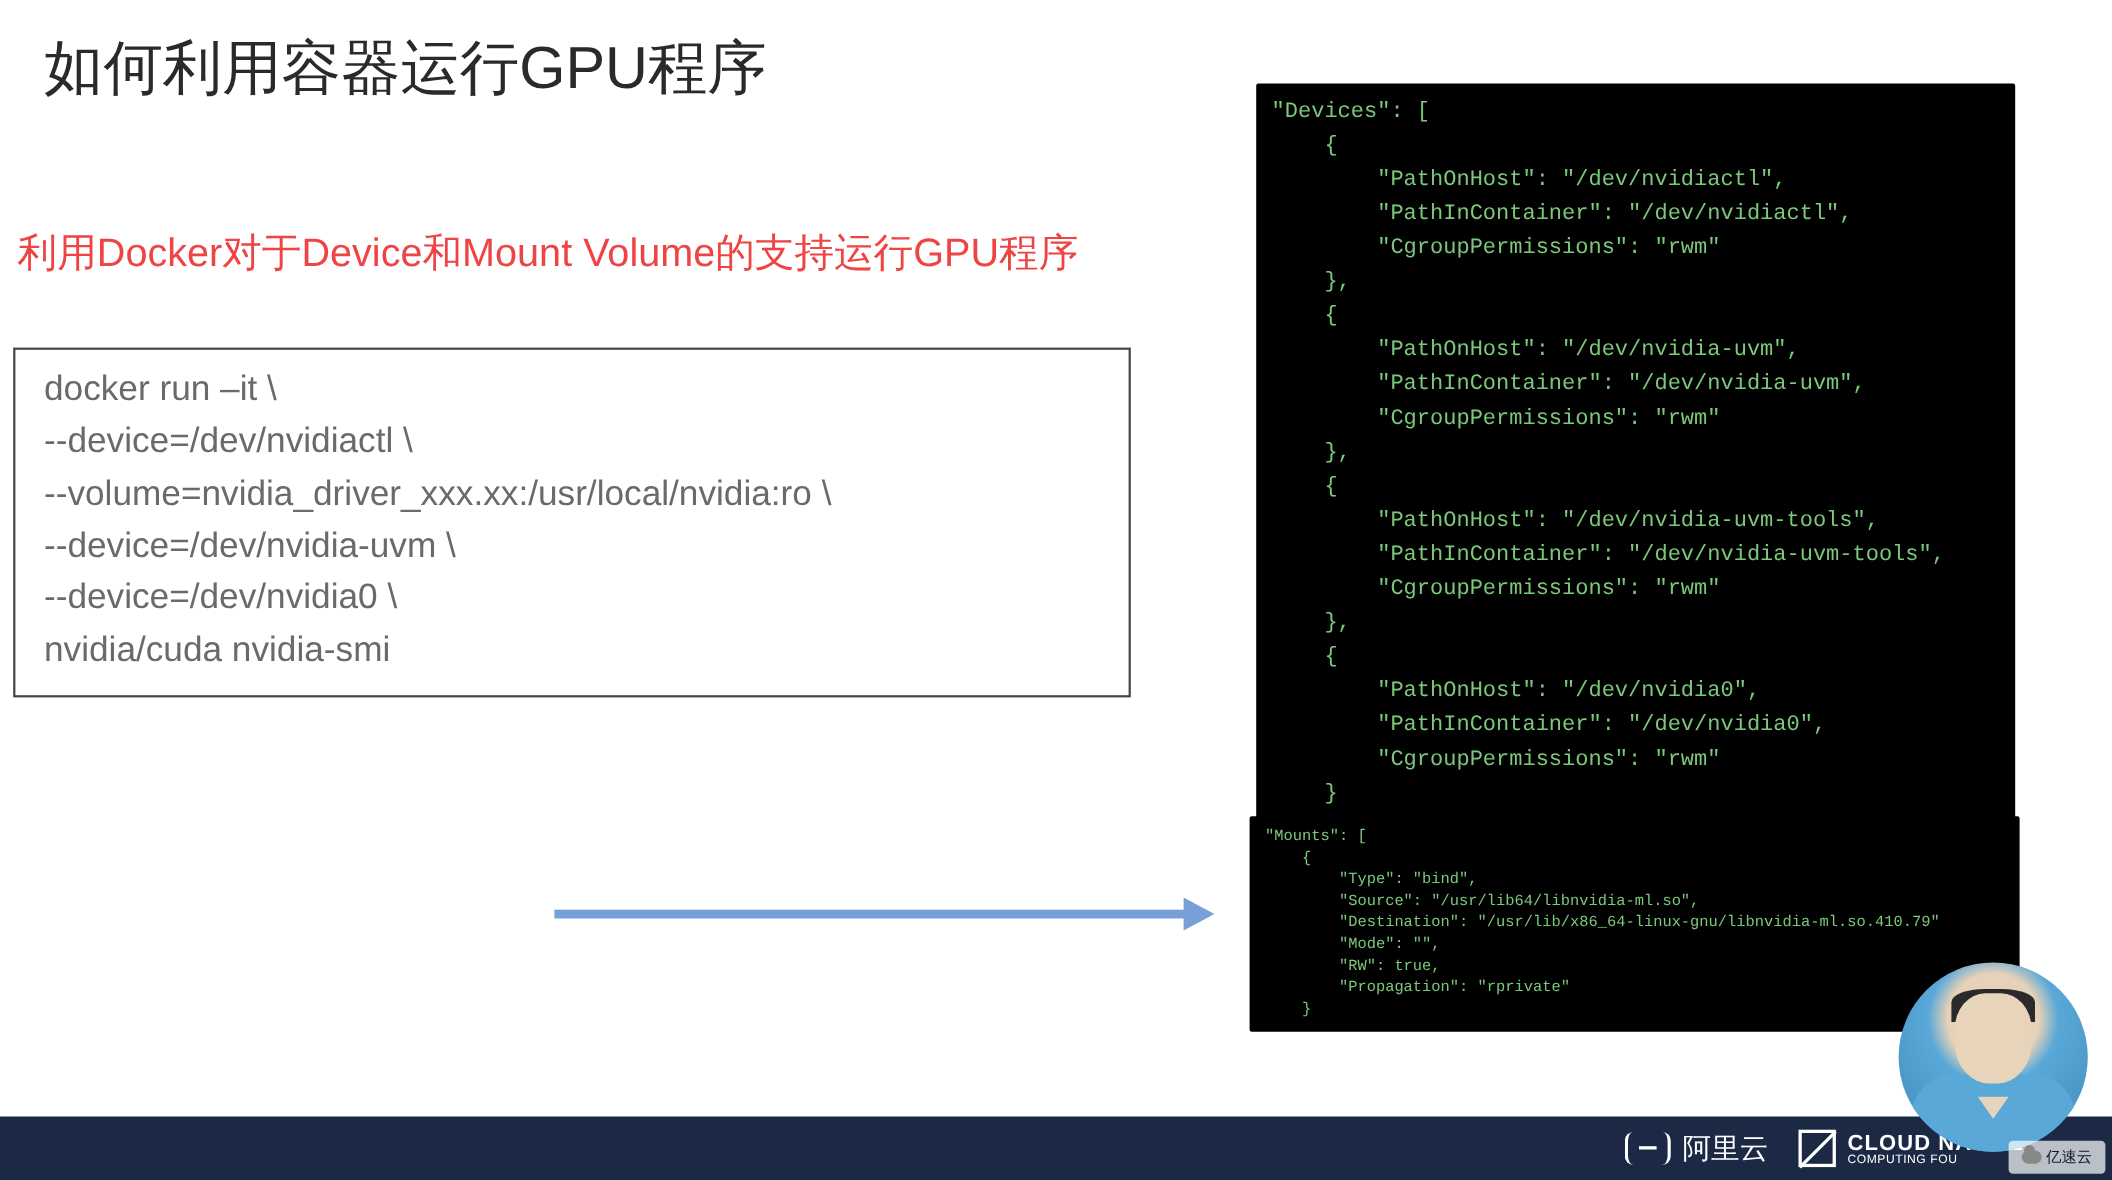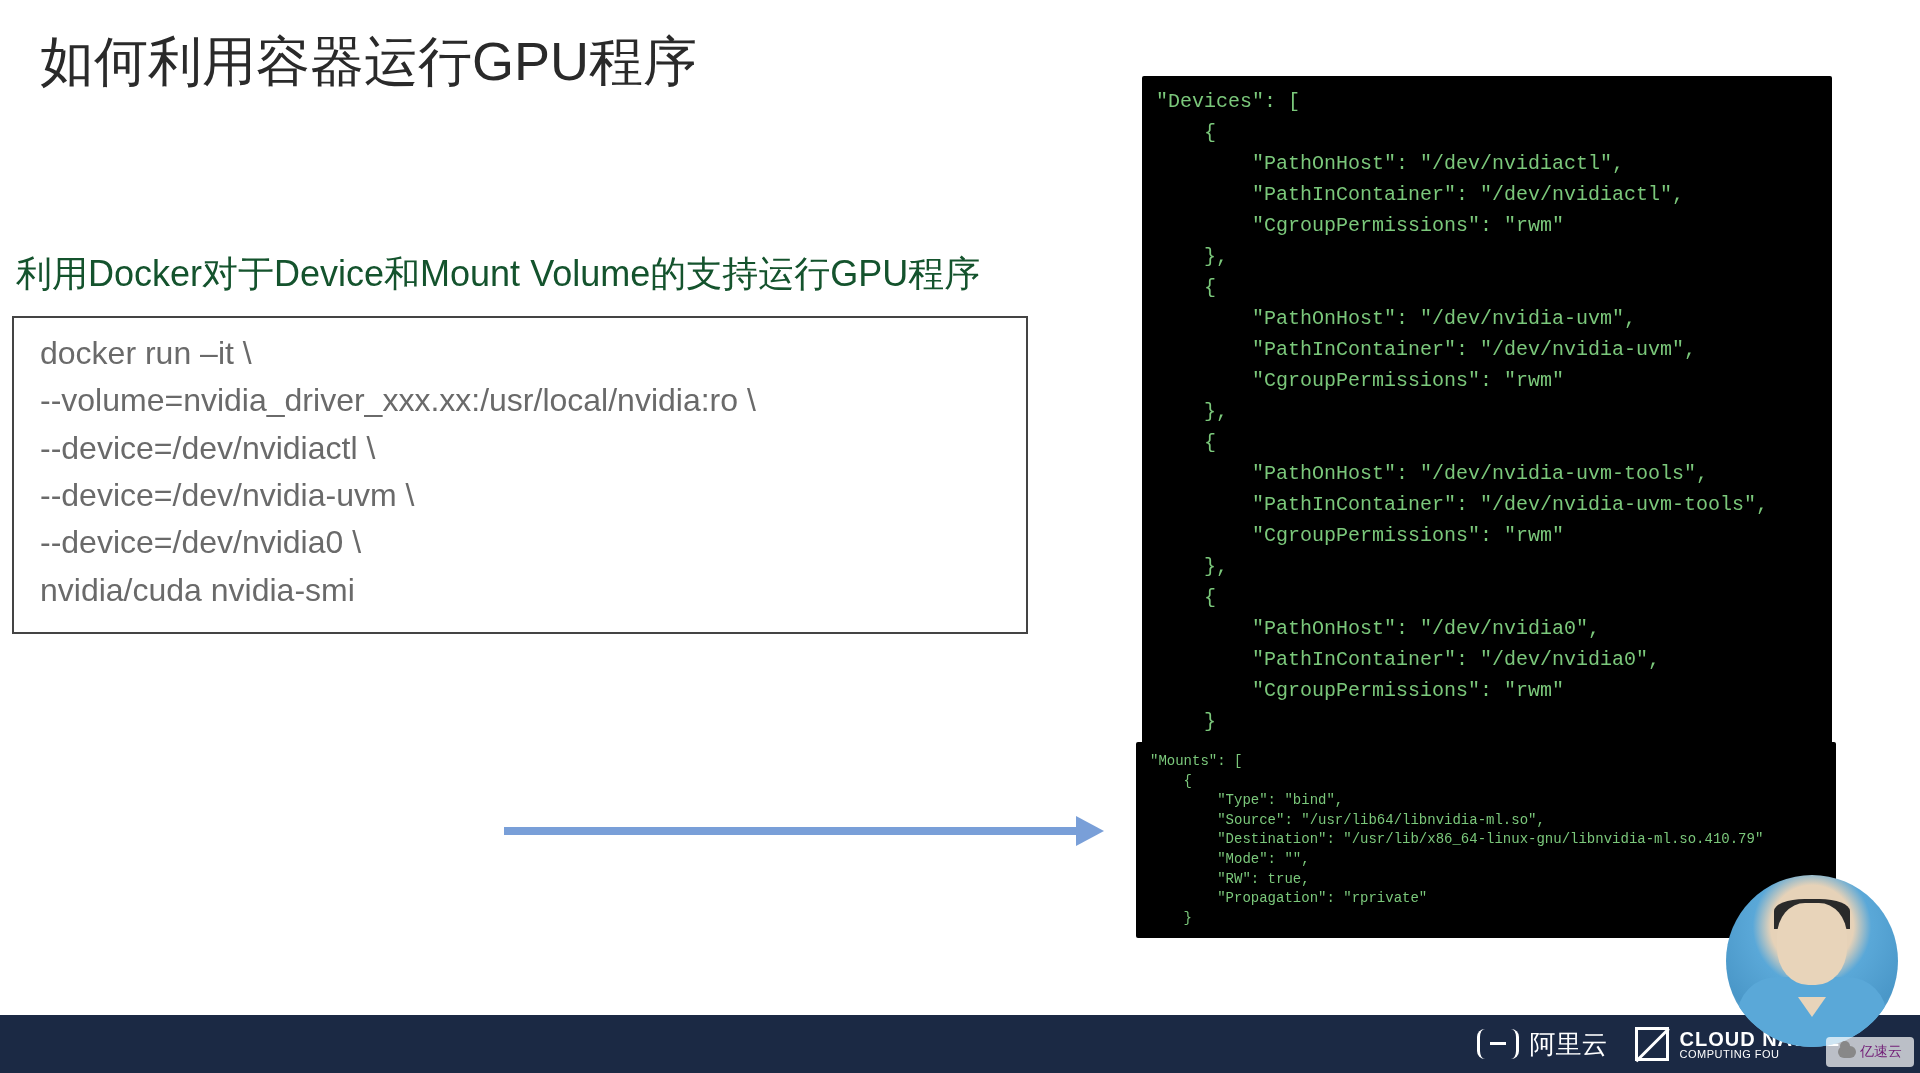--- a/index.html
+++ b/index.html
@@ -20,26 +20,25 @@
       font-size: 54px;
       font-weight: 500;
       color: #2a2a2a;
       position: absolute;
       top: 26px;
       left: 40px;
       text-align: right;
     }
     .subtitle {
       font-size: 36px;
-      color: #14532d;
+      color: #ef4444;
       font-weight: 500;
       position: absolute;
       top: 206px;
       left: 16px;
-      margin-top: 44px;
     }
     .code-box {
       position: absolute;
       top: 316px;
       left: 12px;
       width: 1016px;
       border: 2px solid #444;
       padding: 12px 26px 18px;
       font-family: "Segoe UI", Arial, sans-serif;
       font-size: 32px;
@@ -196,42 +195,42 @@
     .watermark {
       position: absolute;
       right: 6px;
       bottom: 6px;
       width: 88px;
       height: 30px;
       background: rgba(255,255,255,0.7);
       border-radius: 4px;
       display:flex;align-items:center;justify-content:center;
       gap:4px;
-      font-size:14px; color:#701a75;
+      font-size:14px; color:#0f172a;
     }
     .watermark .cloud {
       width:18px;height:12px;border-radius:8px;background:#888;
       position:relative;
     }
     .watermark .cloud::before {
       content:"";position:absolute;width:10px;height:10px;border-radius:50%;
       background:#888;top:-5px;left:2px;
     }
   </style>
 </head>
 <body>
 
 <div class="slide">
   <div class="title">如何利用容器运行GPU程序</div>
   <div class="subtitle">利用Docker对于Device和Mount Volume的支持运行GPU程序</div>
 
   <div class="code-box">
     <div>docker run –it                      \</div>
+    <div>--device=/dev/nvidiactl                 \</div>
     <div>--volume=nvidia_driver_xxx.xx:/usr/local/nvidia:ro           \</div>
-    <div>--device=/dev/nvidiactl                 \</div>
     <div>--device=/dev/nvidia-uvm             \</div>
     <div>--device=/dev/nvidia0              \</div>
     <div>nvidia/cuda nvidia-smi</div>
   </div>
 
 
   <div class="arrow">
     <div class="arrow-line"></div>
     <div class="arrow-head"></div>
   </div>

